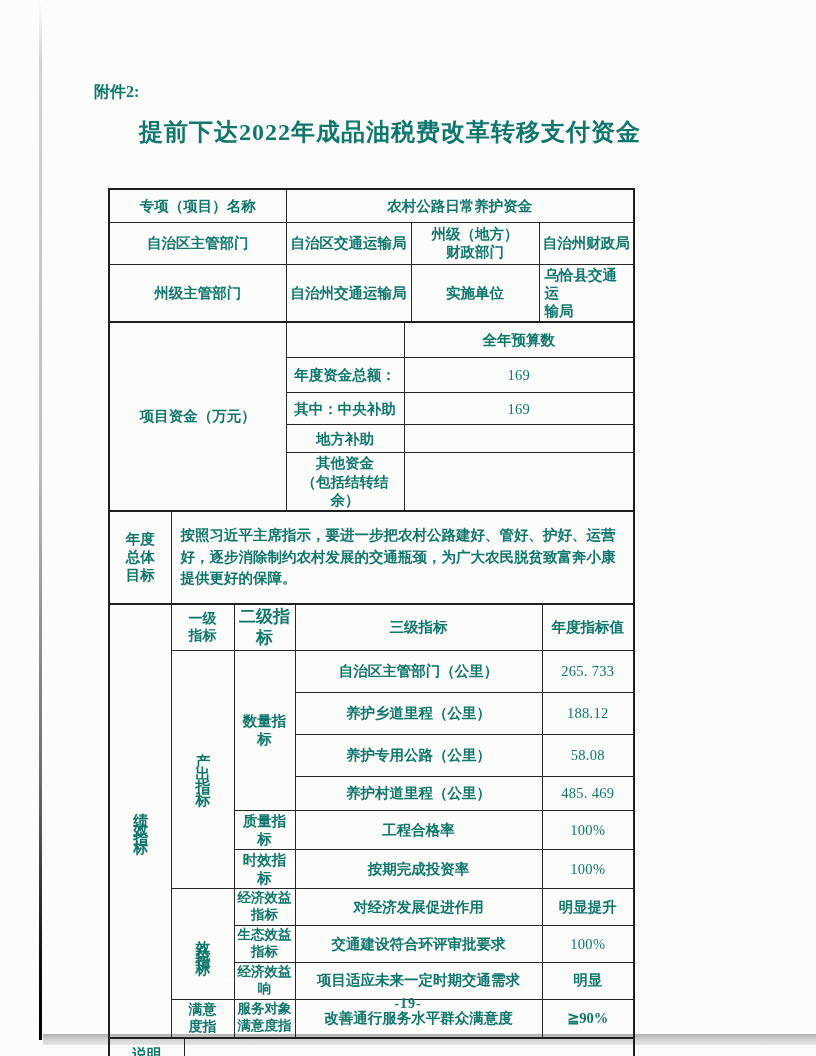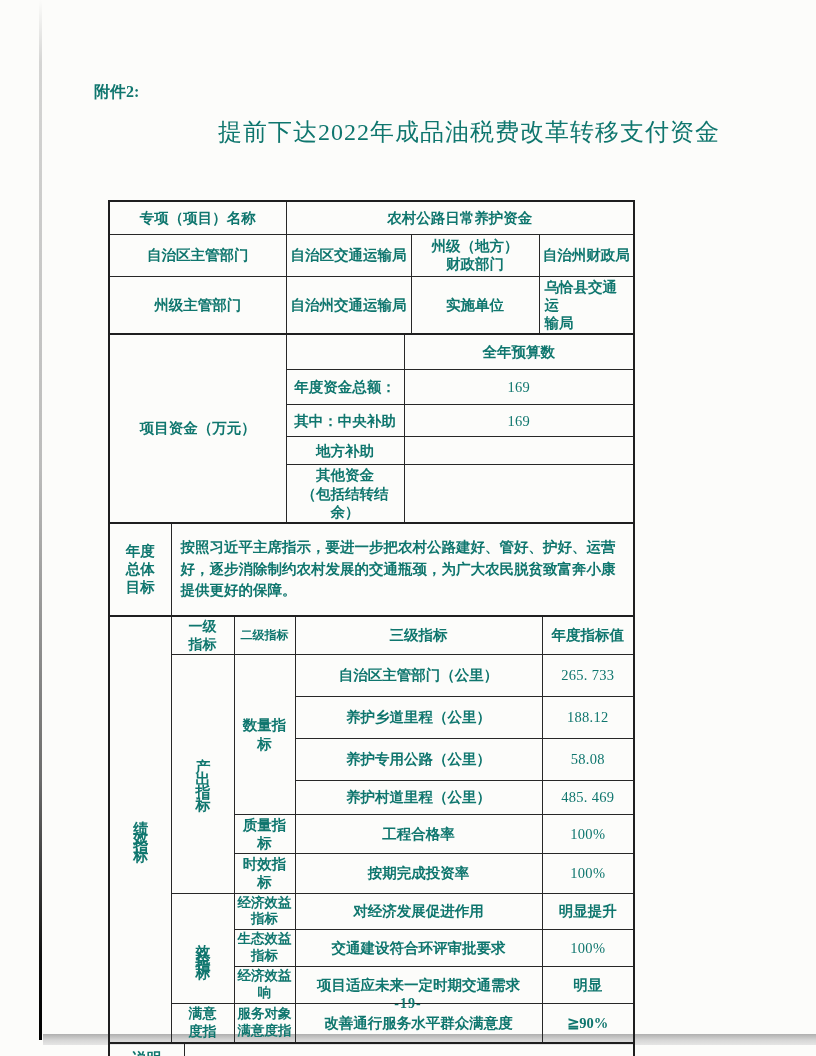--- a/index.html
+++ b/index.html
@@ -5,25 +5,25 @@
   html,body{margin:0;padding:0;}
   body{width:816px;height:1056px;background:#ffffff;font-family:"Liberation Serif","DejaVu Serif",serif;}
   .page{position:relative;width:816px;height:1056px;background:#fcfcfa;overflow:hidden;color:#0f766e;}
   
   .scan-line{position:absolute;left:39px;top:0;height:1040px;width:3px;
     background:linear-gradient(to bottom,rgba(140,140,140,0) 0%,rgba(140,140,140,.35) 6%,rgba(110,110,110,.45) 45%,rgba(60,60,60,.75) 75%,rgba(5,5,5,.95) 92%,#000 100%);}
   .scan-shadow{position:absolute;left:43px;top:1034px;width:773px;height:11px;
     background:linear-gradient(to bottom,#969696,#c9c9c9 55%,#dedede);opacity:.75;}
   
   .attachment{position:absolute;left:94px;top:82px;font-size:16px;font-weight:bold;}
-  .title{position:absolute;left:60px;top:115px;width:660px;text-align:right;font-size:24px;font-weight:normal;line-height:1.42;letter-spacing:1px;}
+  .title{position:absolute;left:60px;top:115px;width:660px;text-align:center;font-size:24px;font-weight:bold;line-height:1.42;letter-spacing:1px;}
   
   .tables{position:absolute;left:108px;top:188px;width:525px;}
   table.tbl{border-collapse:collapse;table-layout:fixed;width:525px;margin-top:-2px;}
-  table.tbl:first-child{margin-top:12px;padding-left:12px;}
+  table.tbl:first-child{margin-top:0;padding-left:12px;}
   .tbl td{border:1.5px solid #272727;padding:1px 3px;text-align:center;vertical-align:middle;
     font-size:14.5px;font-weight:bold;white-space:pre-line;line-height:1.25;overflow:hidden;}
   .tbl{border:2px solid #1f1f1f;}
   td.num{font-weight:normal;font-size:14.5px;letter-spacing:.3px;}
   td.goal-text{text-align:left;padding:13px 9px;font-size:14.5px;line-height:1.5;}
   td.note-val{}
   .vtext{writing-mode:vertical-lr;text-orientation:upright;display:inline-block;}
   .v-jx{letter-spacing:9px;font-size:15px;}
   .v-cc{letter-spacing:13px;font-size:15px;}
   .v-xy{letter-spacing:7px;font-size:15px;}
@@ -127,21 +127,21 @@
           <col style="width:63px">
           <col style="width:61px">
           <col style="width:247px">
           <col style="width:92px">
         </colgroup>
       <tbody>
           <tr style="height:36px">
         <td rowspan="11"><span class="vtext v-jx">绩效指标</span></td>
         <td style="font-size:14px">一级
 指标</td>
-        <td style="font-size:12px">二级指标</td>
+        <td style="font-size:17px">二级指标</td>
         <td>三级指标</td>
         <td>年度指标值</td>
       </tr>
       <tr style="height:42px">
         <td rowspan="6"><span class="vtext v-cc">产出指标</span></td>
         <td rowspan="4">数量指标</td>
         <td>自治区主管部门（公里）</td>
         <td class="num">265. 733</td>
       </tr>
       <tr style="height:42px">

